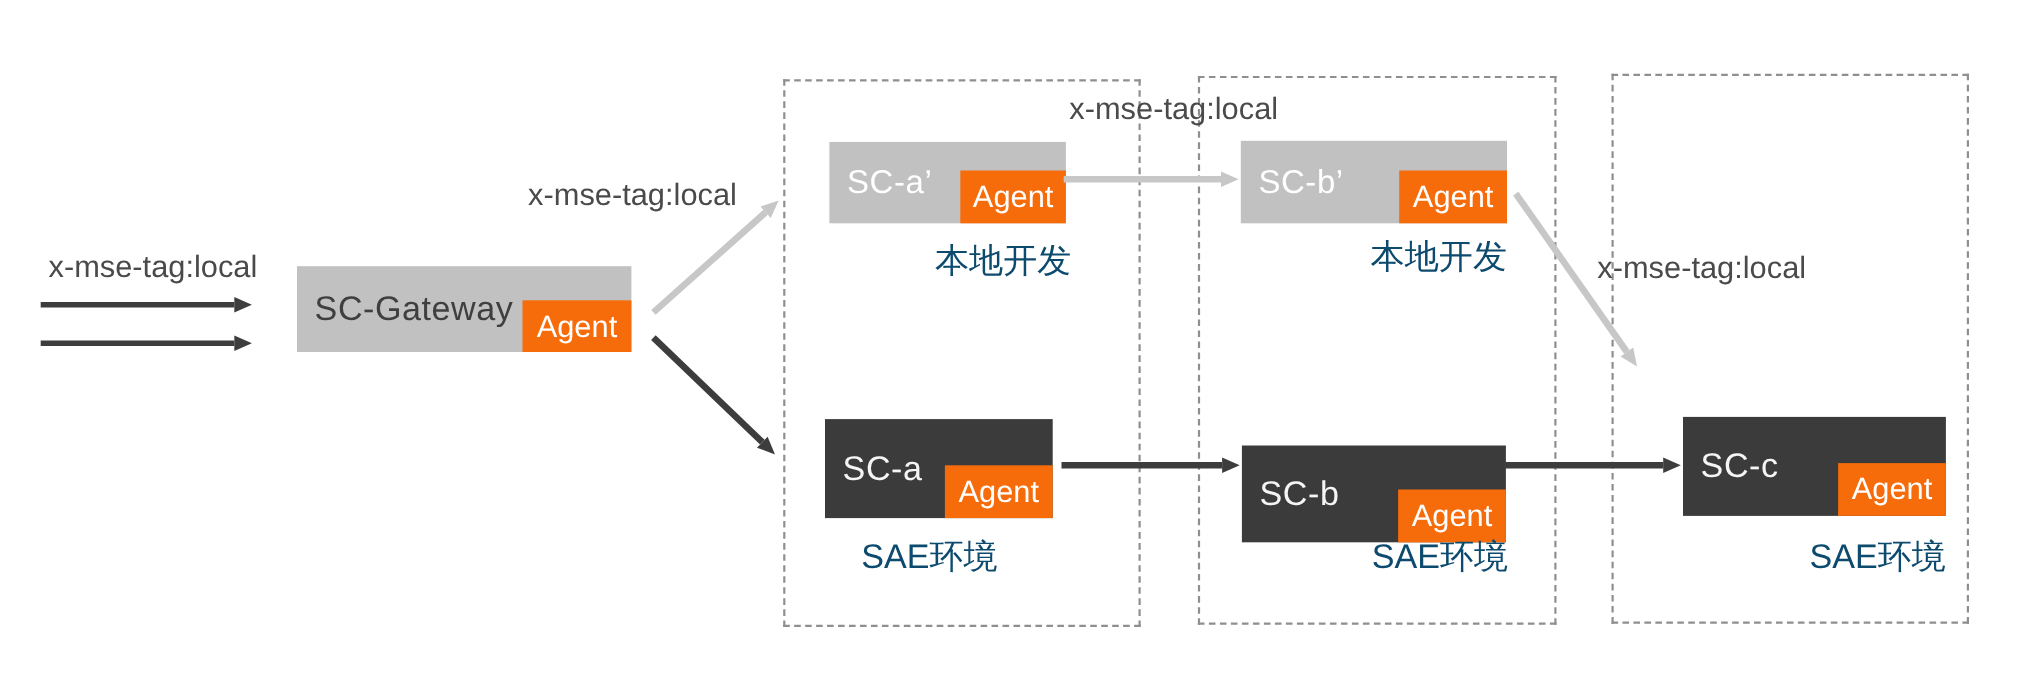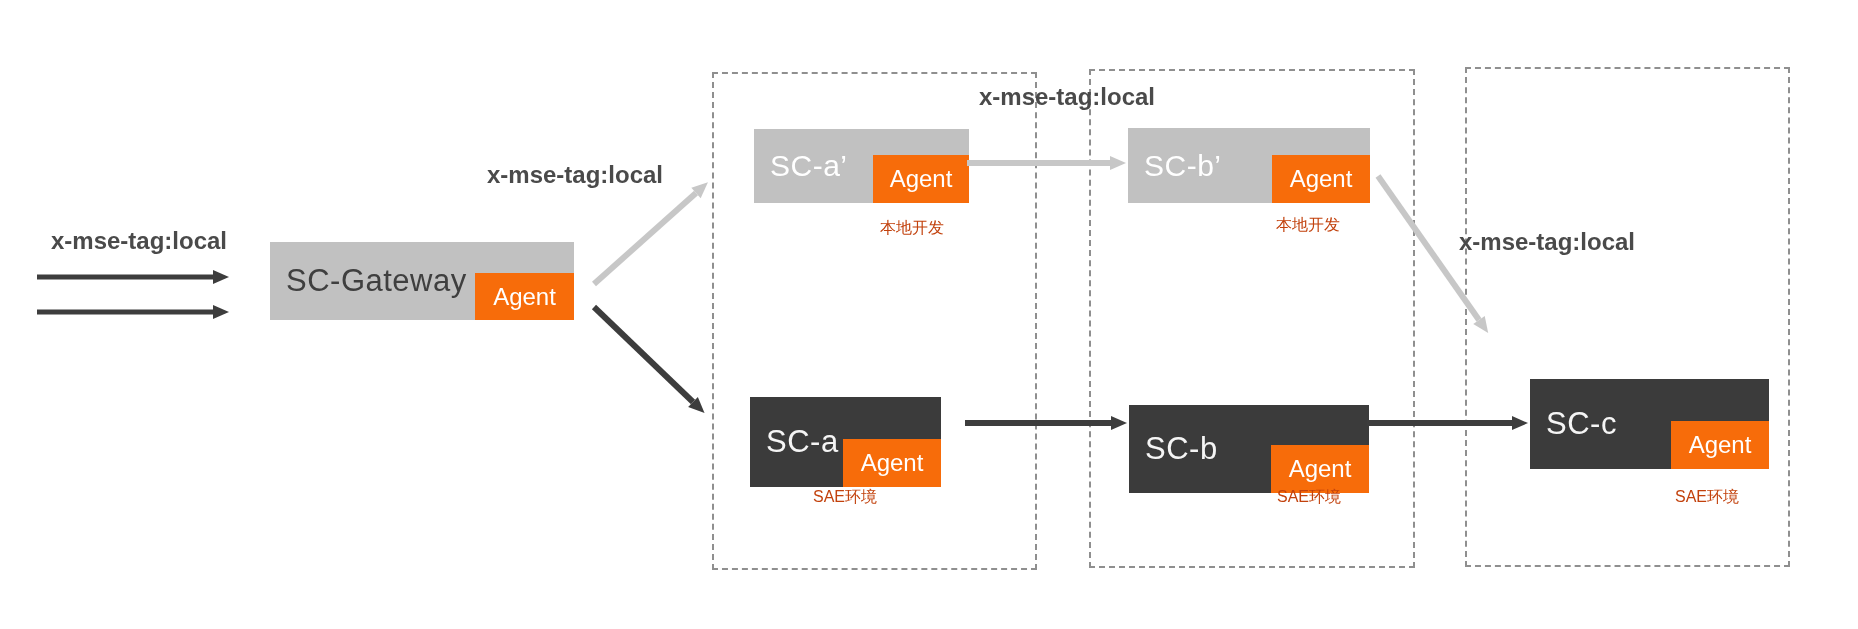--- a/index.html
+++ b/index.html
@@ -39,39 +39,38 @@
   .node.gray .title{color:#ffffff;}
   .node.gray.gateway .title{color:#3f3f3f;}
   .node.dark{background:var(--box-dark);}
   .node.dark .title{color:#f5f5f5;}
   .agent{
     position:absolute;
     right:0;bottom:0;
     width:98px;height:48px;
     background:var(--orange);
     color:#ffffff;
-    font-size:24px;
+    font-size:28px;
     display:flex;align-items:center;justify-content:center;
     white-space:nowrap;
   }
   .gateway .agent{width:99px;height:47px;}
   .tag-label{
     position:absolute;
     transform:translateX(-50%);
-    font-size:24px;
+    font-size:28px;
     color:var(--text);
     white-space:nowrap;
     line-height:1.15;
-    font-weight:bold;
   }
   .caption{
     position:absolute;
     transform:translateX(-50%);
-    font-size:16px;
-    color:#c2410c;
+    font-size:31px;
+    color:#0c4a6e;
     white-space:nowrap;
     line-height:1.15;
   }
   svg.arrows{
     position:absolute;left:0;top:0;
     pointer-events:none;
   }
   .stroke-dark{stroke:var(--arrow-dark);}
   .stroke-light{stroke:var(--arrow-light);}
   .fill-dark{fill:var(--arrow-dark);}
@@ -82,21 +81,21 @@
 
 <div class="canvas">
 
   <div class="env-group" style="left:712px;top:72px;width:325px;height:498px;">
     <div class="node gray" style="left:40px;top:55px;width:215px;height:74px;">
       <span class="title" style="font-size:30px;">SC-a’</span>
       <div class="agent" style="width:96px;">Agent</div>
     </div>
     <div class="caption" style="left:198px;top:145px;">本地开发</div>
 
-    <div class="node dark" style="left:36px;top:323px;width:191px;height:90px;">
+    <div class="node dark" style="left:36px;top:307px;width:207px;height:90px;">
       <span class="title">SC-a</span>
       <div class="agent">Agent</div>
     </div>
     <div class="caption" style="left:131px;top:414px;">SAE环境</div>
   </div>
 
   <div class="env-group" style="left:1089px;top:69px;width:326px;height:499px;">
     <div class="node gray" style="left:37px;top:57px;width:242px;height:75px;">
       <span class="title" style="font-size:30px;">SC-b’</span>
       <div class="agent">Agent</div>

